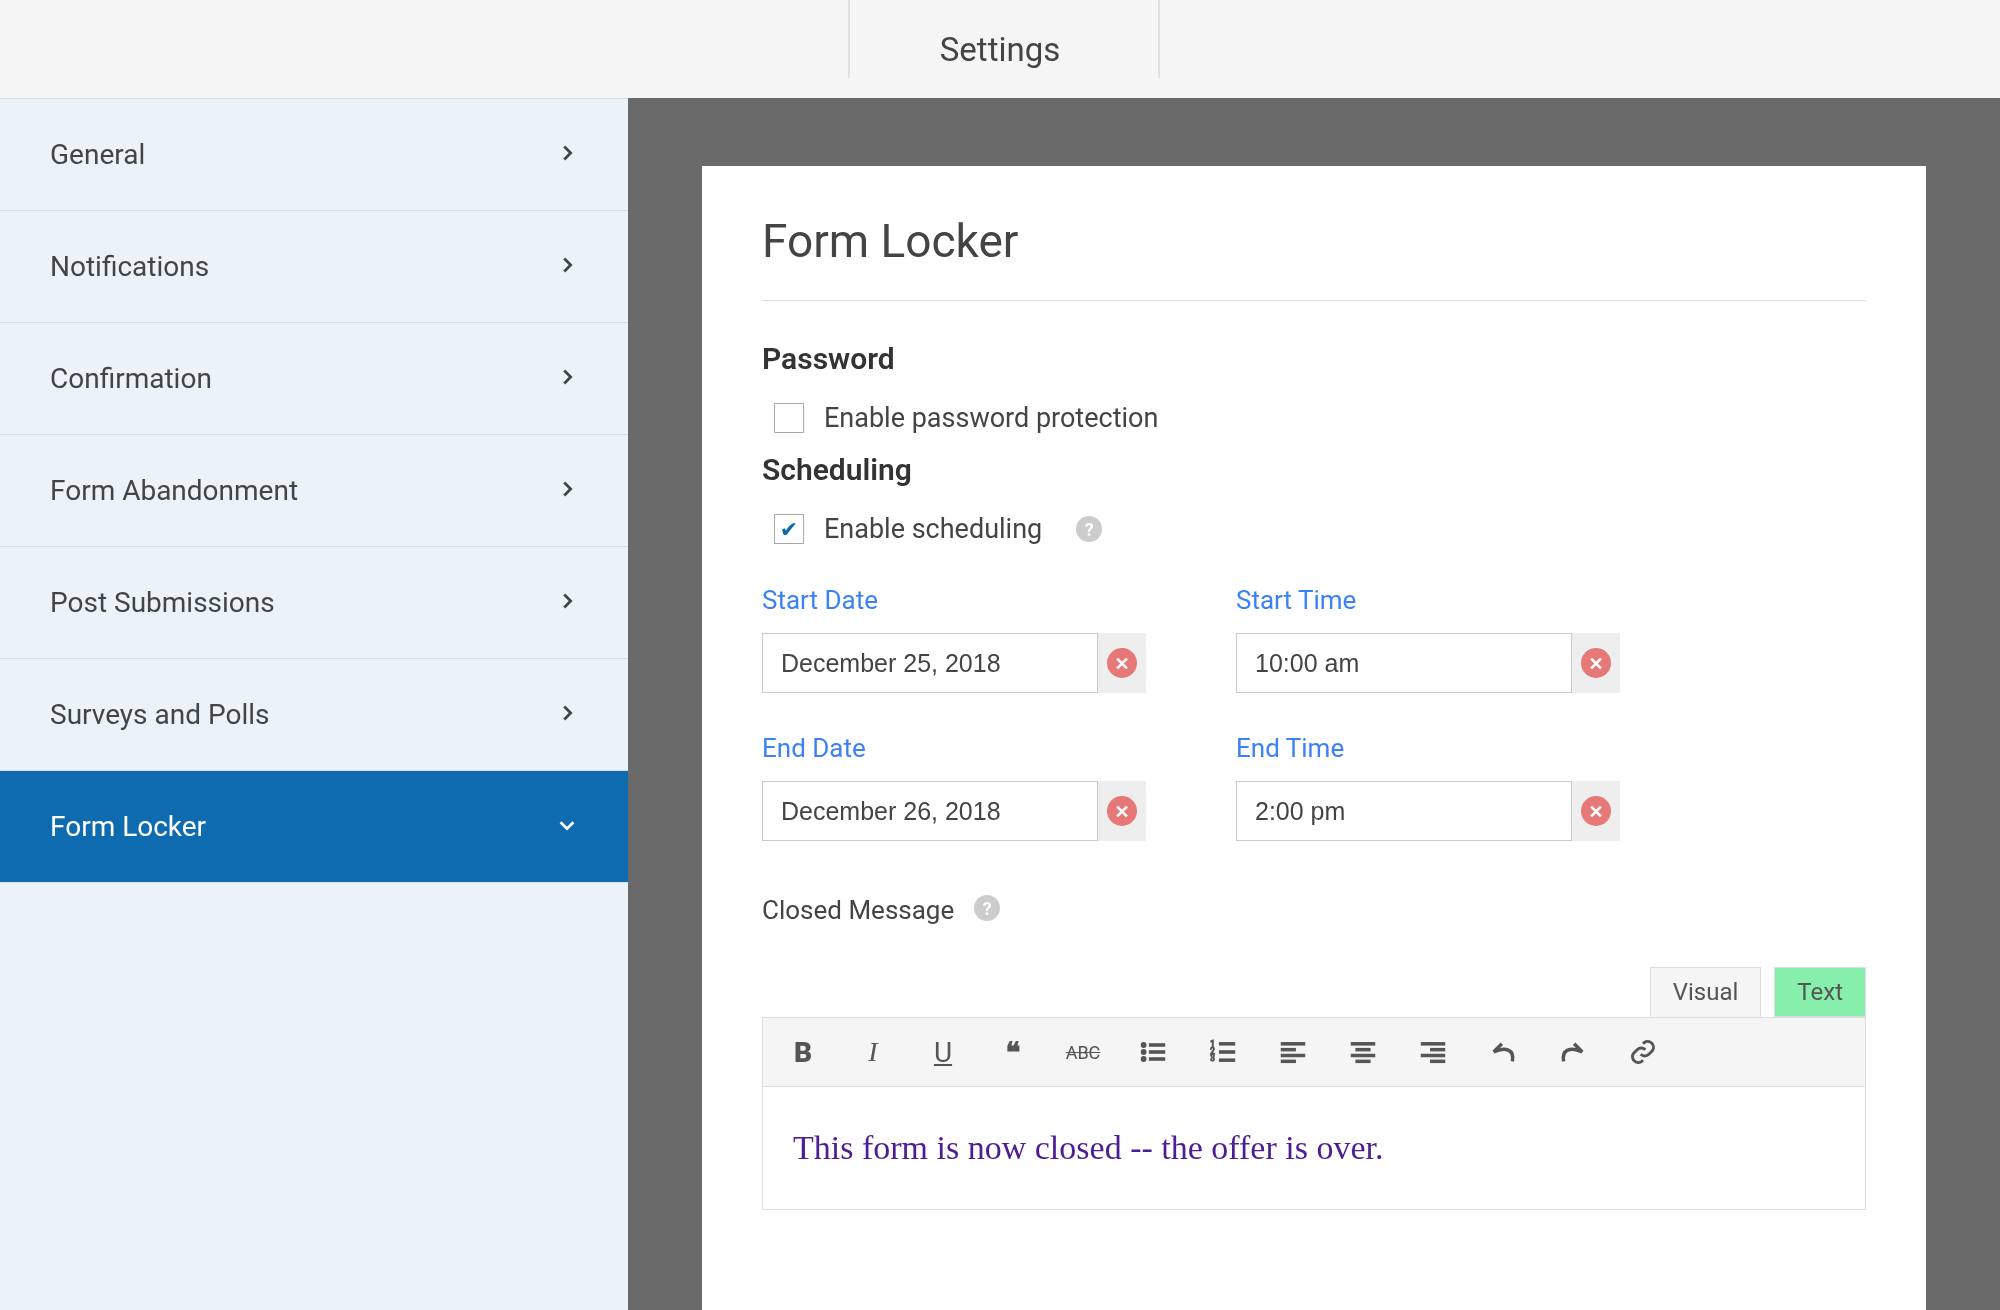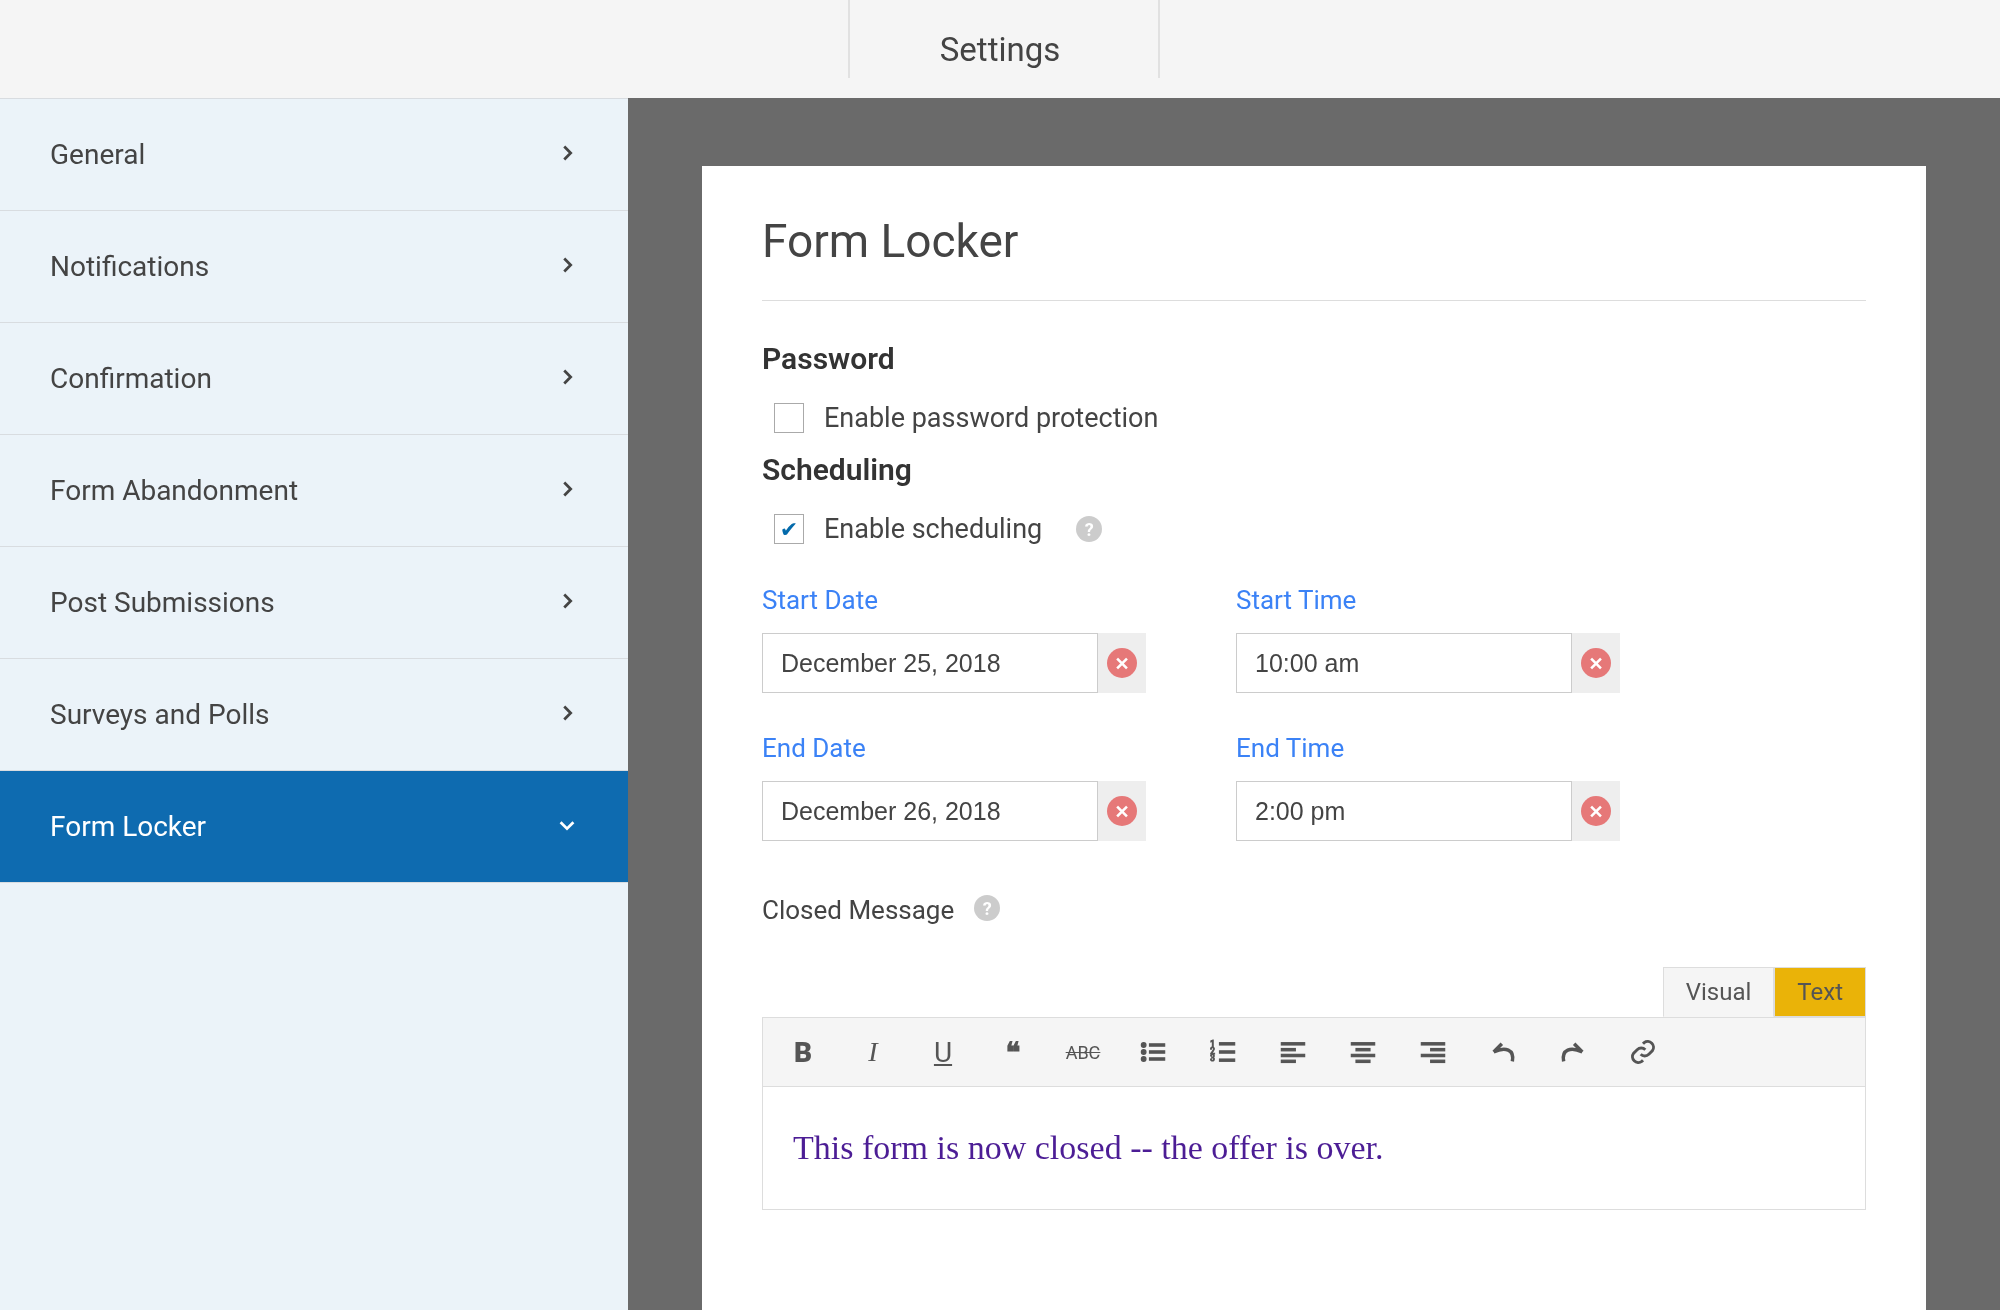--- a/index.html
+++ b/index.html
@@ -162,28 +162,28 @@
     display:flex;
     align-items:flex-start;
     gap: 6px;
   }
   .closed-label { font-size:26px; color:#444; }
 
   .editor-wrap { margin-top: 42px; }
   .editor-tabs {
     display:flex;
     justify-content:flex-end;
-    gap:0;
+    gap:13px;
   }
   .editor-tab {
     padding: 10px 22px;
     font-size: 24px;
     color:#555;
     border:1px solid #ddd;
-    background:#eab308;
+    background:#86efac;
     cursor:pointer;
   }
   .editor-tab.active {
     background:#f5f5f5;
     border-bottom-color:#f5f5f5;
   }
   .editor-toolbar {
     background:#f5f5f5;
     border:1px solid #ddd;
     height:70px;

